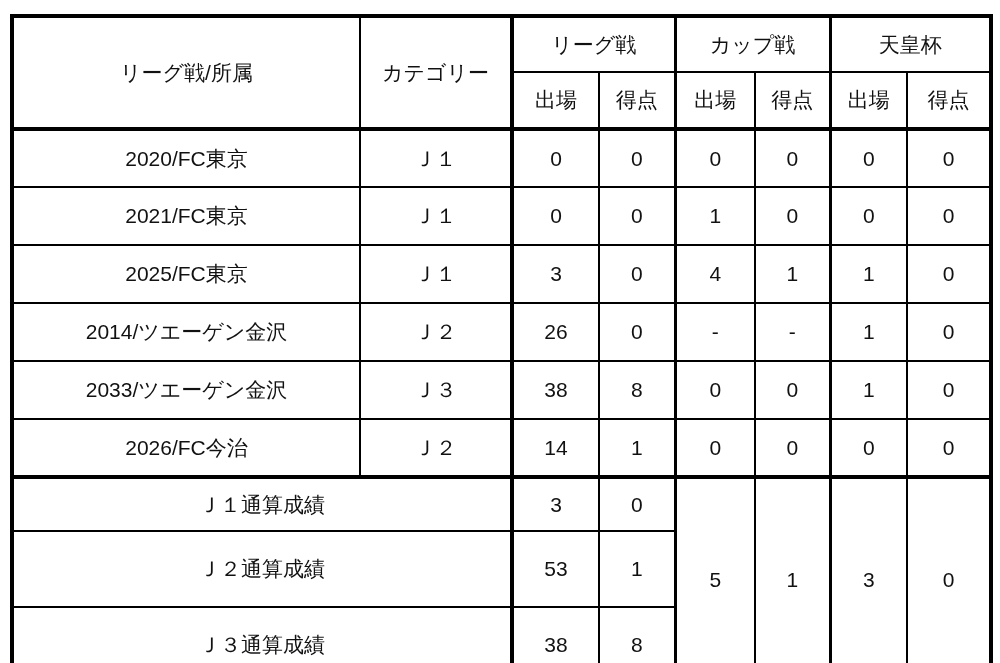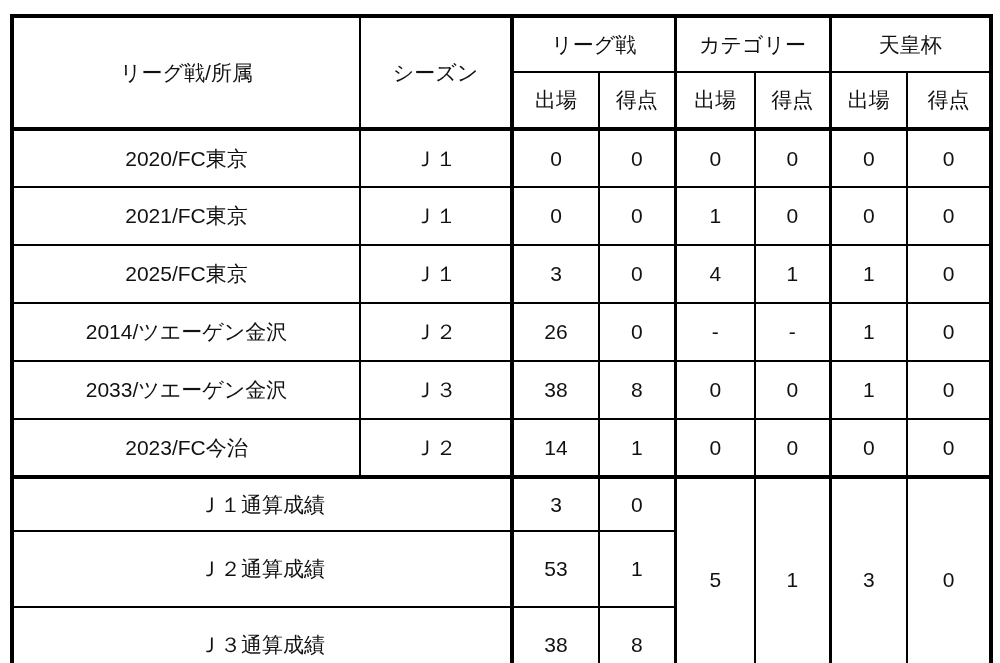--- a/index.html
+++ b/index.html
@@ -60,23 +60,23 @@
       <col style="width:87px">
       <col style="width:76px">
       <col style="width:80px">
       <col style="width:75px">
       <col style="width:77px">
       <col style="width:84px">
     </colgroup>
     <thead>
       <tr class="hr1">
         <th rowspan="2" class="hb">リーグ戦/所属</th>
-        <th rowspan="2" class="hb">シーズン</th>
+        <th rowspan="2" class="hb">カテゴリー</th>
         <th colspan="2" class="bl4">リーグ戦</th>
-        <th colspan="2" class="bl3">カテゴリー</th>
+        <th colspan="2" class="bl3">カップ戦</th>
         <th colspan="2" class="bl3">天皇杯</th>
       </tr>
       <tr class="hr2">
         <th class="bl4 hb">出場</th>
         <th class="hb">得点</th>
         <th class="bl3 hb">出場</th>
         <th class="hb">得点</th>
         <th class="bl3 hb">出場</th>
         <th class="hb">得点</th>
       </tr>
@@ -126,21 +126,21 @@
         <td>2033/ツエーゲン金沢</td>
         <td>Ｊ３</td>
         <td class="bl4">38</td>
         <td>8</td>
         <td class="bl3">0</td>
         <td>0</td>
         <td class="bl3">1</td>
         <td>0</td>
       </tr>
       <tr class="datarow">
-        <td>2023/FC今治</td>
+        <td>2026/FC今治</td>
         <td>Ｊ２</td>
         <td class="bl4">14</td>
         <td>1</td>
         <td class="bl3">0</td>
         <td>0</td>
         <td class="bl3">0</td>
         <td>0</td>
       </tr>
 
       <tr class="totalrow1">

